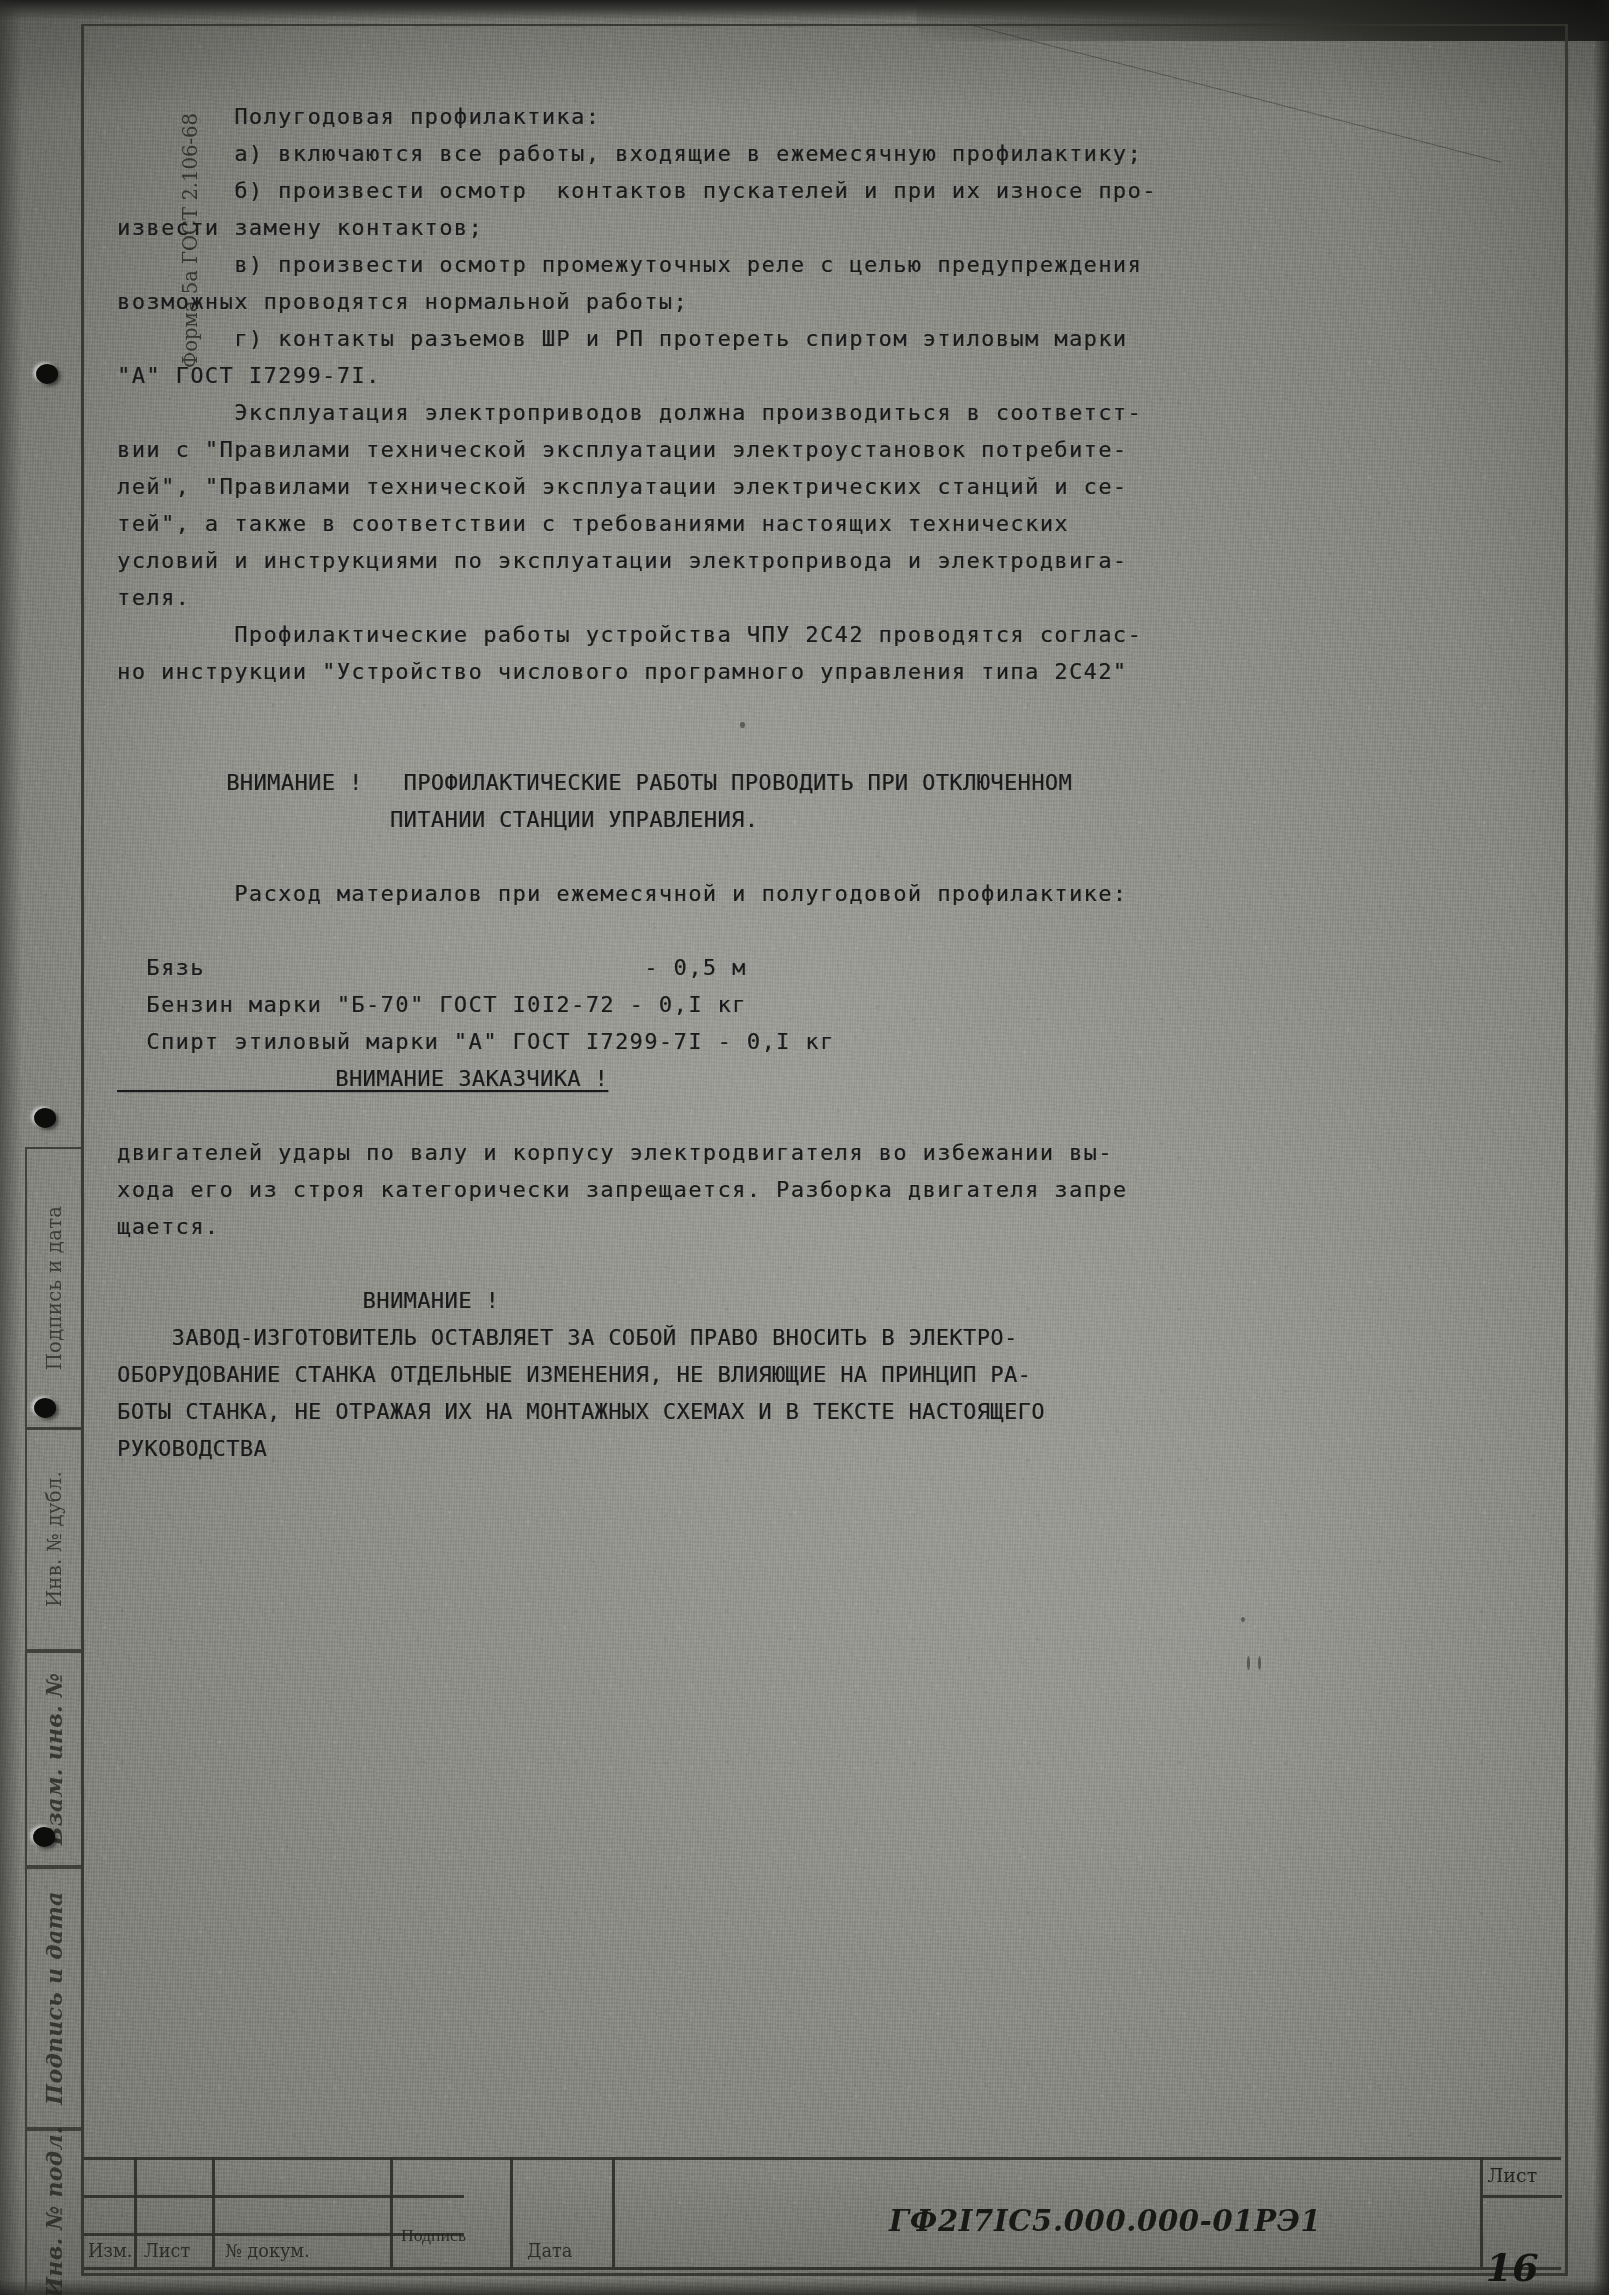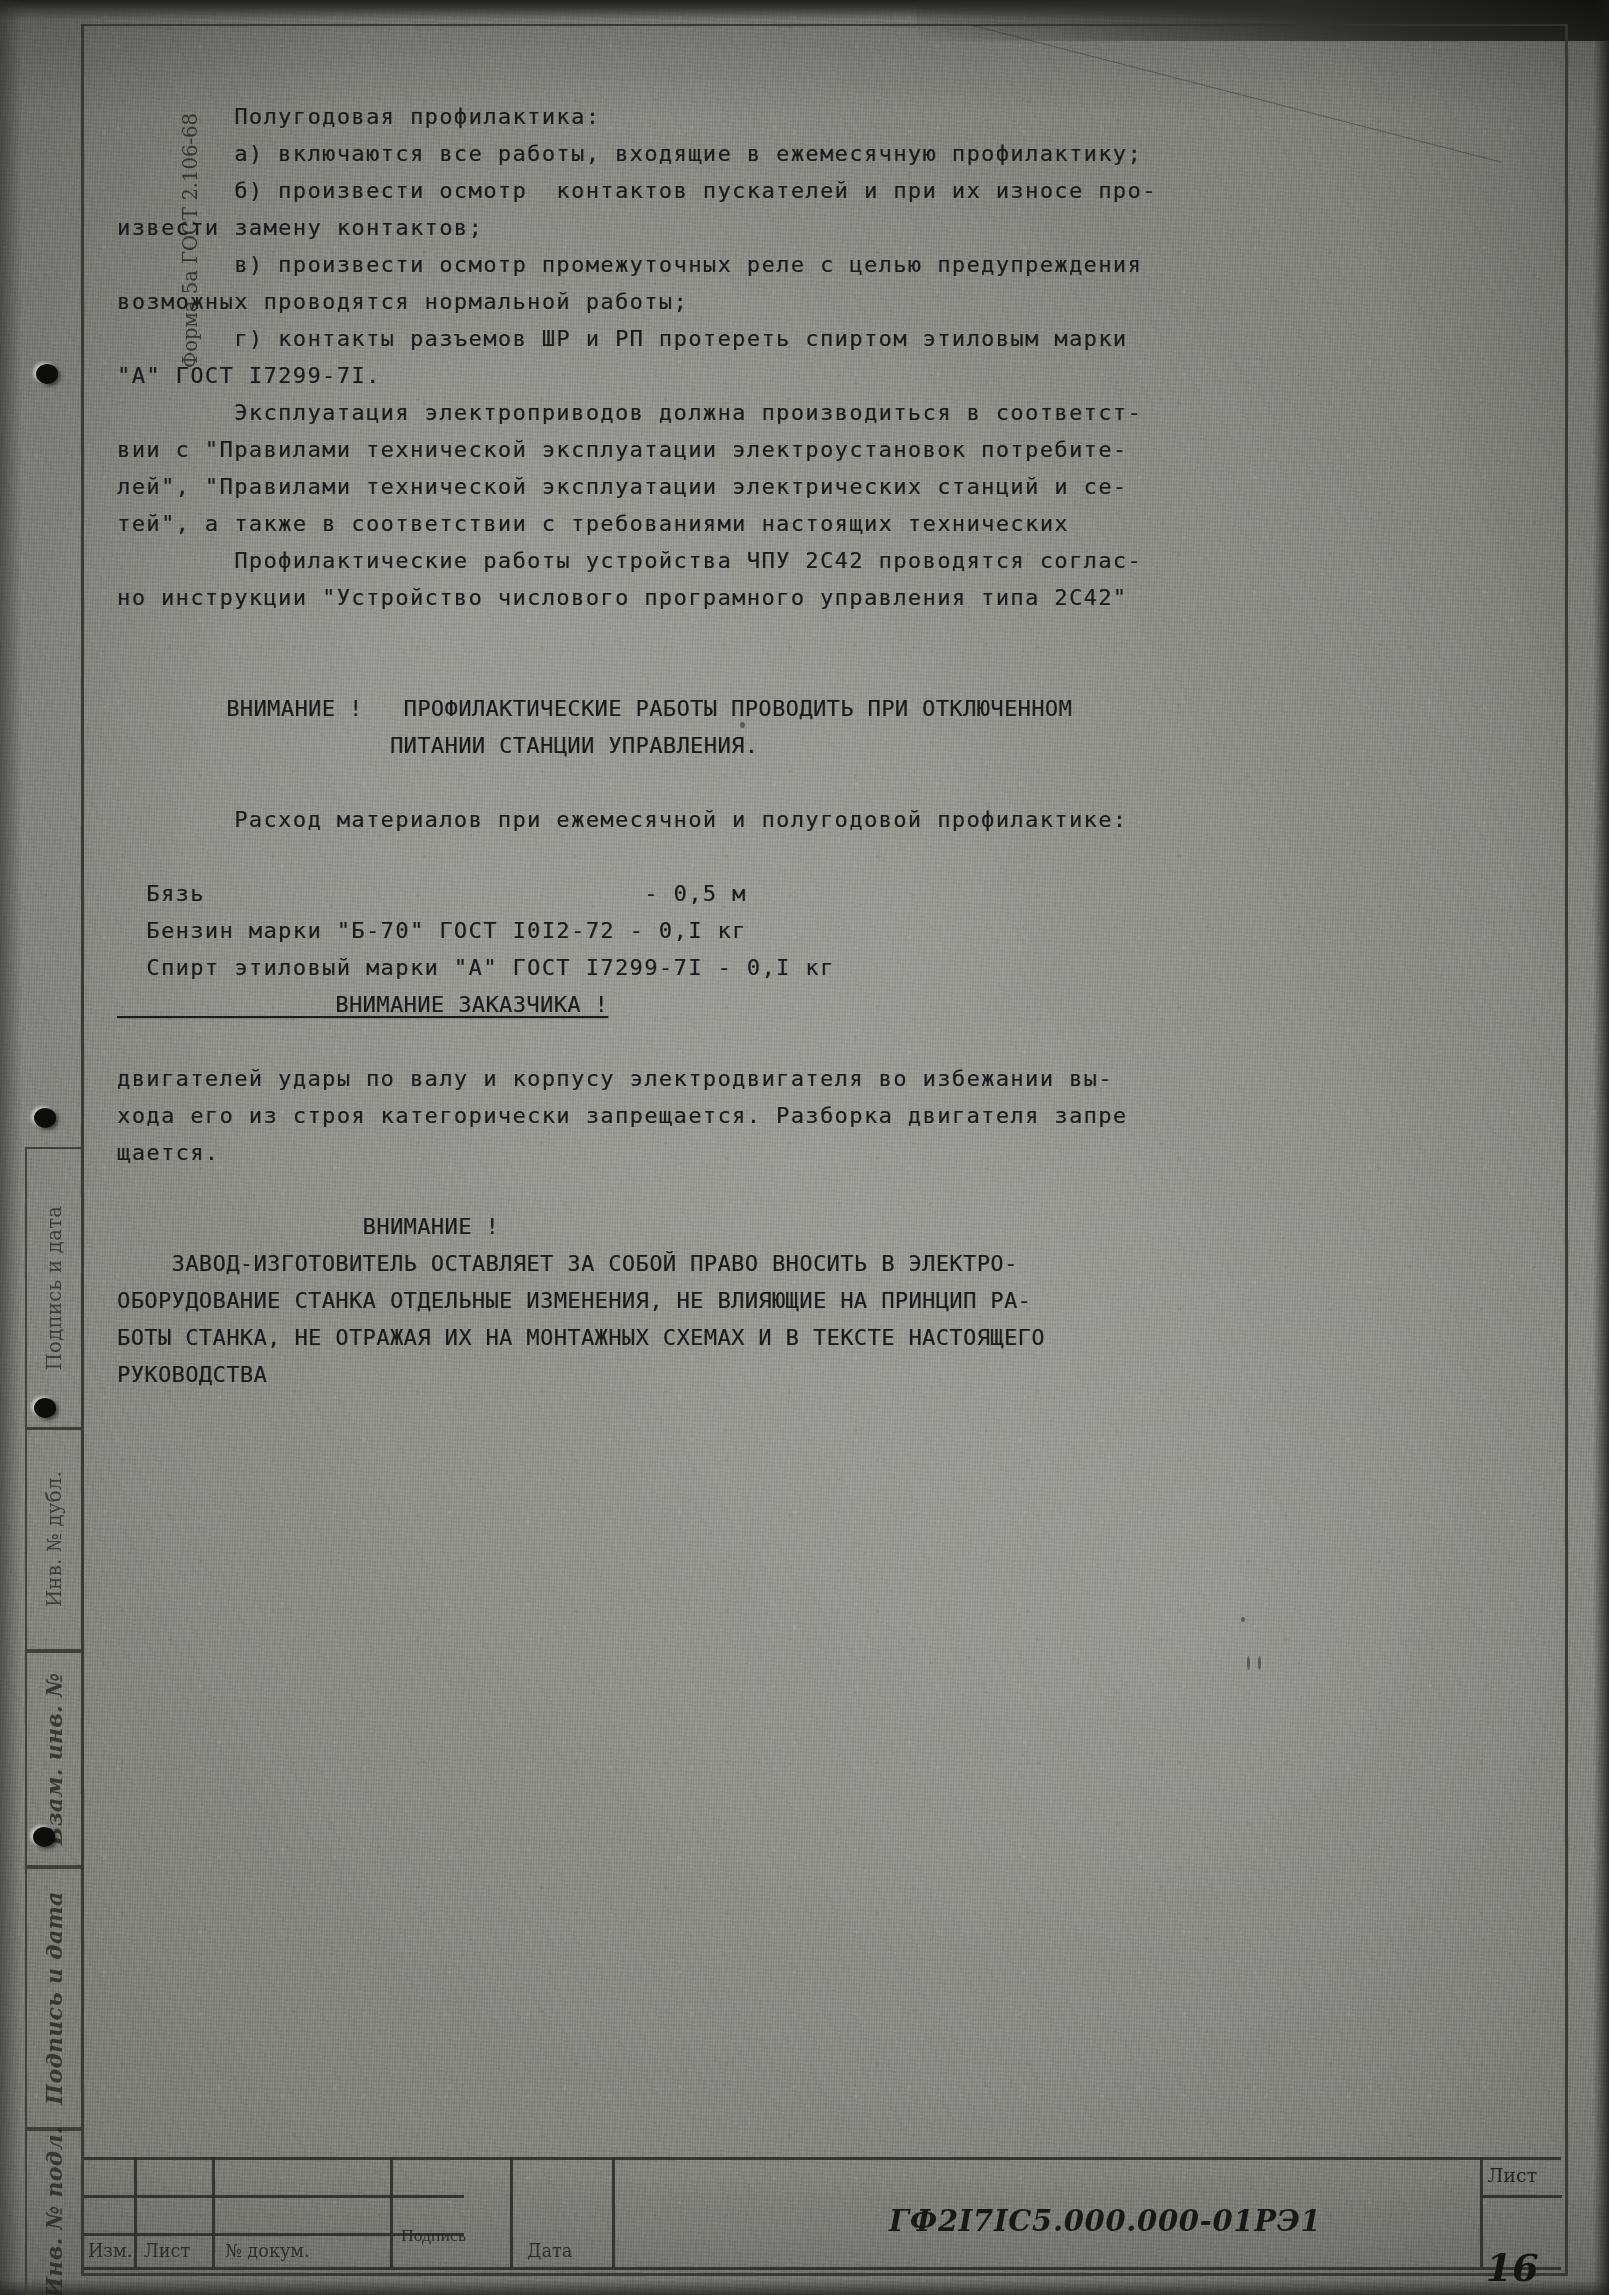--- a/index.html
+++ b/index.html
@@ -290,20 +290,22 @@
       <div class="tline wide">        б) произвести осмотр  контактов пускателей и при их износе про-</div>
       <div class="tline wide">извести замену контактов;</div>
       <div class="tline wide">        в) произвести осмотр промежуточных реле с целью предупреждения</div>
       <div class="tline wide">возможных проводятся нормальной работы;</div>
       <div class="tline wide">        г) контакты разъемов ШР и РП протереть спиртом этиловым марки</div>
       <div class="tline wide">"А" ГОСТ I7299-7I.</div>
       <div class="tline wide">        Эксплуатация электроприводов должна производиться в соответст-</div>
       <div class="tline wide">вии с "Правилами технической эксплуатации электроустановок потребите-</div>
       <div class="tline wide">лей", "Правилами технической эксплуатации электрических станций и се-</div>
       <div class="tline wide">тей", а также в соответствии с требованиями настоящих технических</div>
+      <div class="tline wide">условий и инструкциями по эксплуатации электропривода и электродвига-</div>
+      <div class="tline wide">теля.</div>
       <div class="tline wide">        Профилактические работы устройства ЧПУ 2С42 проводятся соглас-</div>
       <div class="tline wide">но инструкции "Устройство числового програмного управления типа 2С42"</div>
       <div class="tline blank"> </div>
       <div class="tline blank"> </div>
       <div class="tline caps">        ВНИМАНИЕ !   ПРОФИЛАКТИЧЕСКИЕ РАБОТЫ ПРОВОДИТЬ ПРИ ОТКЛЮЧЕННОМ</div>
       <div class="tline caps">                    ПИТАНИИ СТАНЦИИ УПРАВЛЕНИЯ.</div>
       <div class="tline blank"> </div>
       <div class="tline wide">        Расход материалов при ежемесячной и полугодовой профилактике:</div>
       <div class="tline blank"> </div>
       <div class="tline wide">  Бязь                              - 0,5 м</div>

